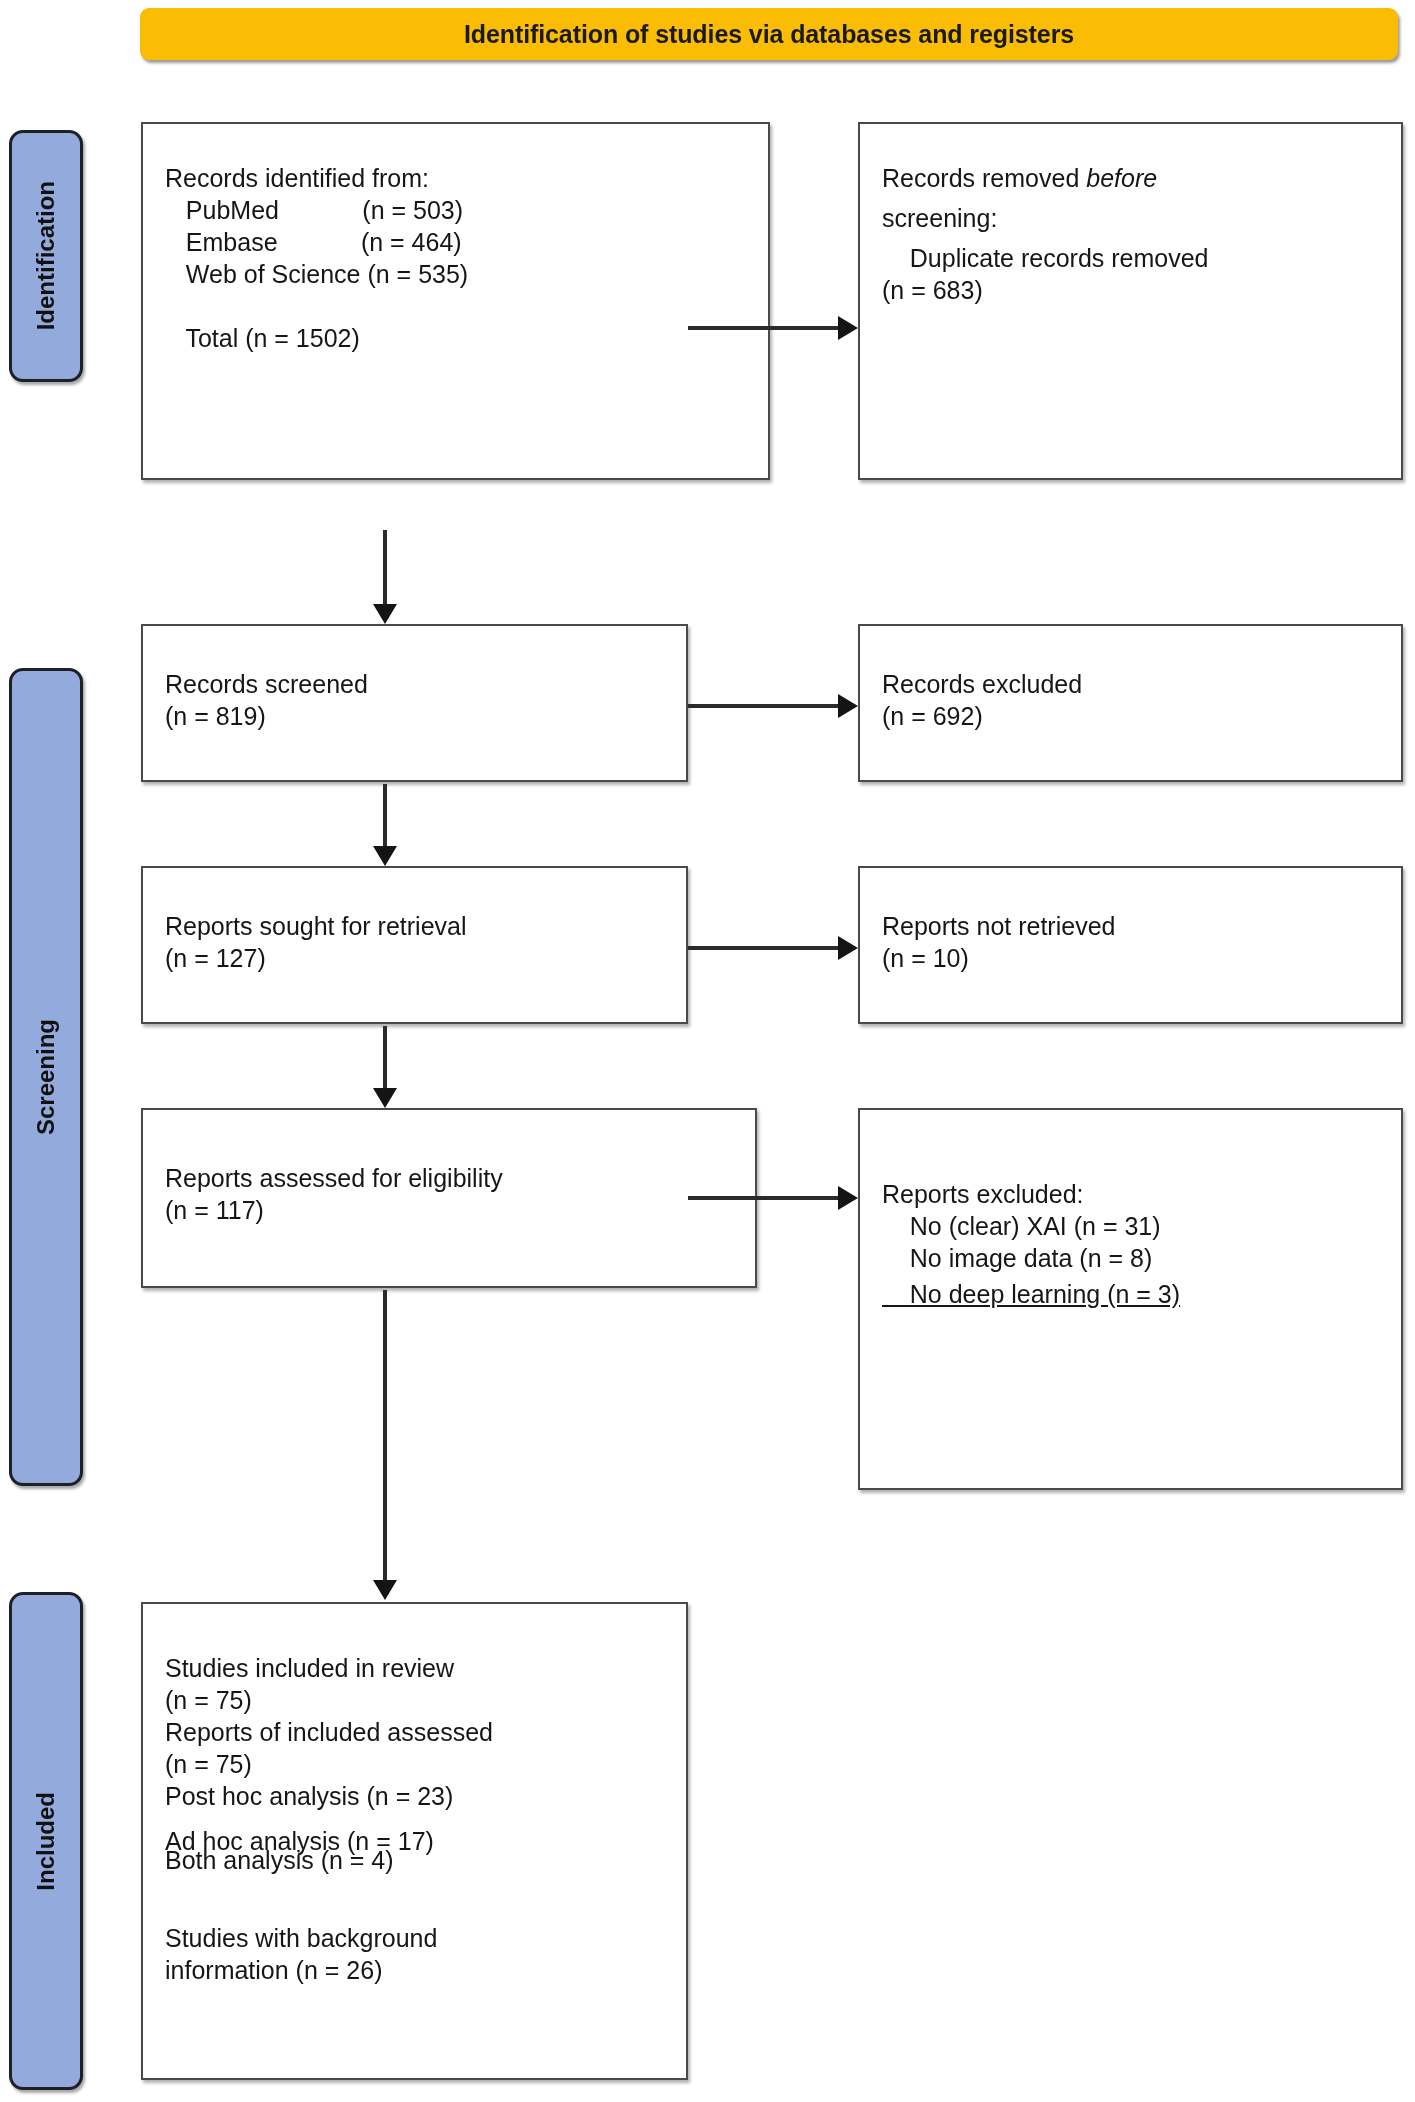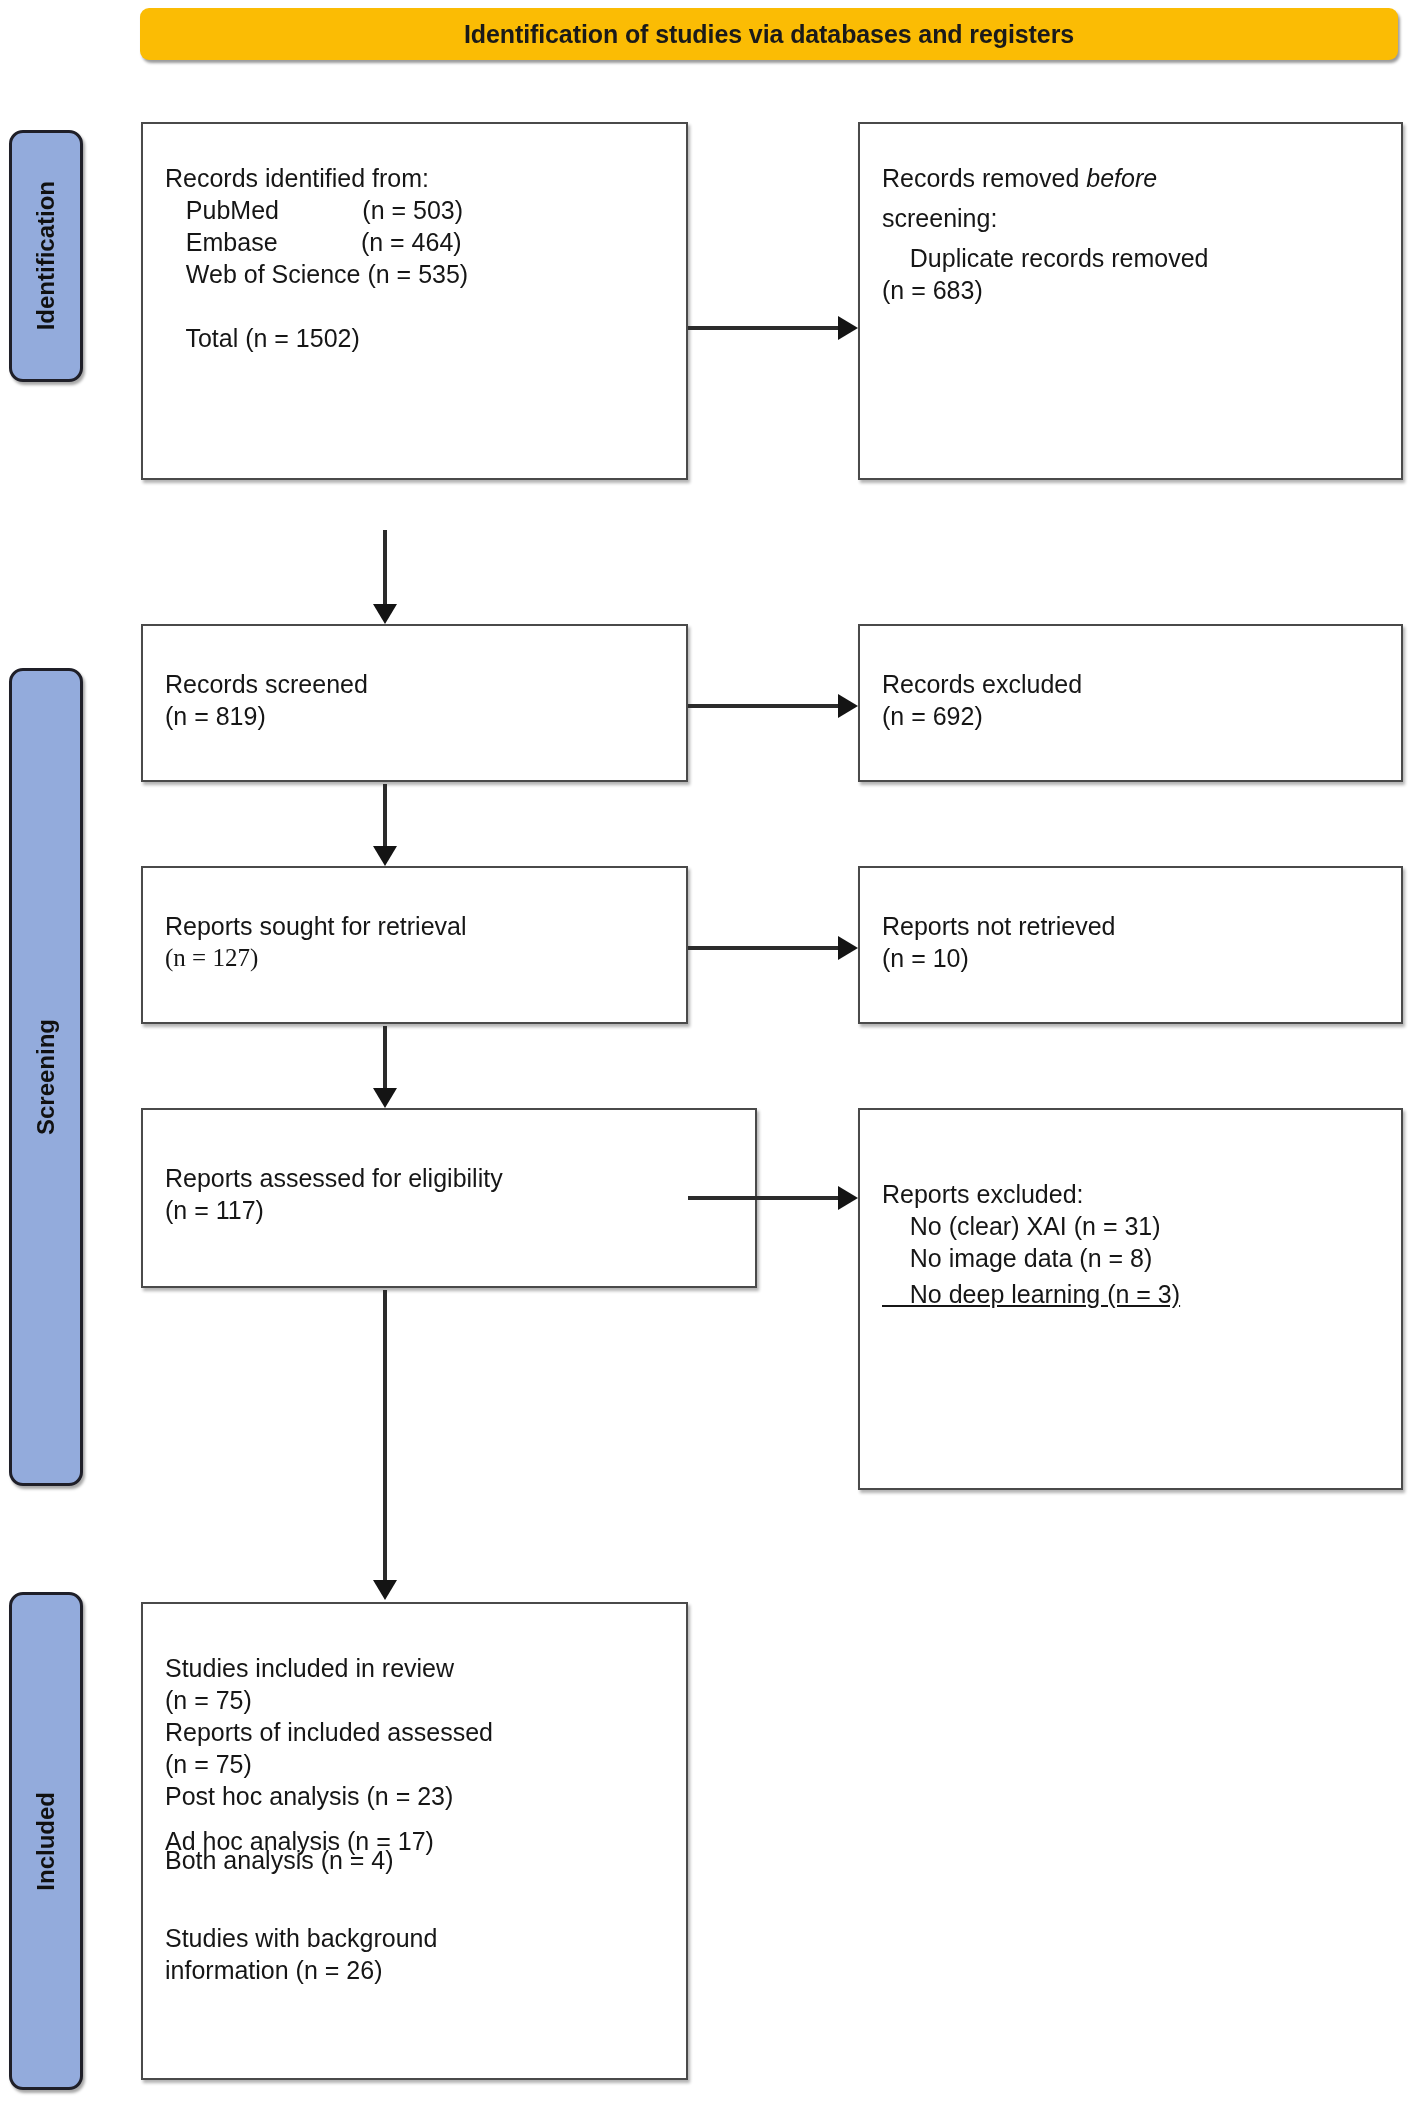--- a/index.html
+++ b/index.html
@@ -140,21 +140,21 @@
   </div>
 
   <div class="stage-bar" style="top:668px; height:818px;">
     <span class="stage-bar-label">Screening</span>
   </div>
 
   <div class="stage-bar" style="top:1592px; height:498px;">
     <span class="stage-bar-label">Included</span>
   </div>
 
-  <div class="flow-box" style="left:141px; top:122px; width:547px; height:358px;">
+  <div class="flow-box" style="left:141px; top:122px; width:629px; height:358px;">
     <div class="box-text" style="top:38px;">Records identified from:</div>
     <div class="box-text" style="top:70px;text-align:center;">   PubMed            (n = 503)</div>
     <div class="box-text" style="top:102px;">   Embase            (n = 464)</div>
     <div class="box-text" style="top:134px;">   Web of Science (n = 535)</div>
     <div class="box-text" style="top:198px;">   Total (n = 1502)</div>
   </div>
 
   <div class="flow-box" style="left:858px; top:122px; width:545px; height:358px;">
     <div class="box-text" style="top:38px;"><span>Records removed </span><span class="ital">before</span></div>
     <div class="box-text ital" style="top:78px;">screening:</div>
@@ -187,21 +187,21 @@
     <div class="head"></div>
   </div>
 
   <div class="arrow-v" style="left:373px; top:784px; width:24px; height:82px;">
     <div class="shaft" style="height:64px;"></div>
     <div class="head"></div>
   </div>
 
   <div class="flow-box" style="left:141px; top:866px; width:547px; height:158px;">
     <div class="box-text" style="top:42px;">Reports sought for retrieval</div>
-    <div class="box-text" style="top:74px;font-family:Liberation Serif, serif;">(n = 127)</div>
+    <div class="box-text" style="top:74px;">(n = 127)</div>
   </div>
 
   <div class="flow-box" style="left:858px; top:866px; width:545px; height:158px;">
     <div class="box-text" style="top:42px;">Reports not retrieved</div>
     <div class="box-text" style="top:74px;">(n = 10)</div>
   </div>
 
   <div class="arrow-h" style="left:688px; top:936px; width:170px; height:24px;">
     <div class="shaft" style="width:152px;"></div>
     <div class="head"></div>

